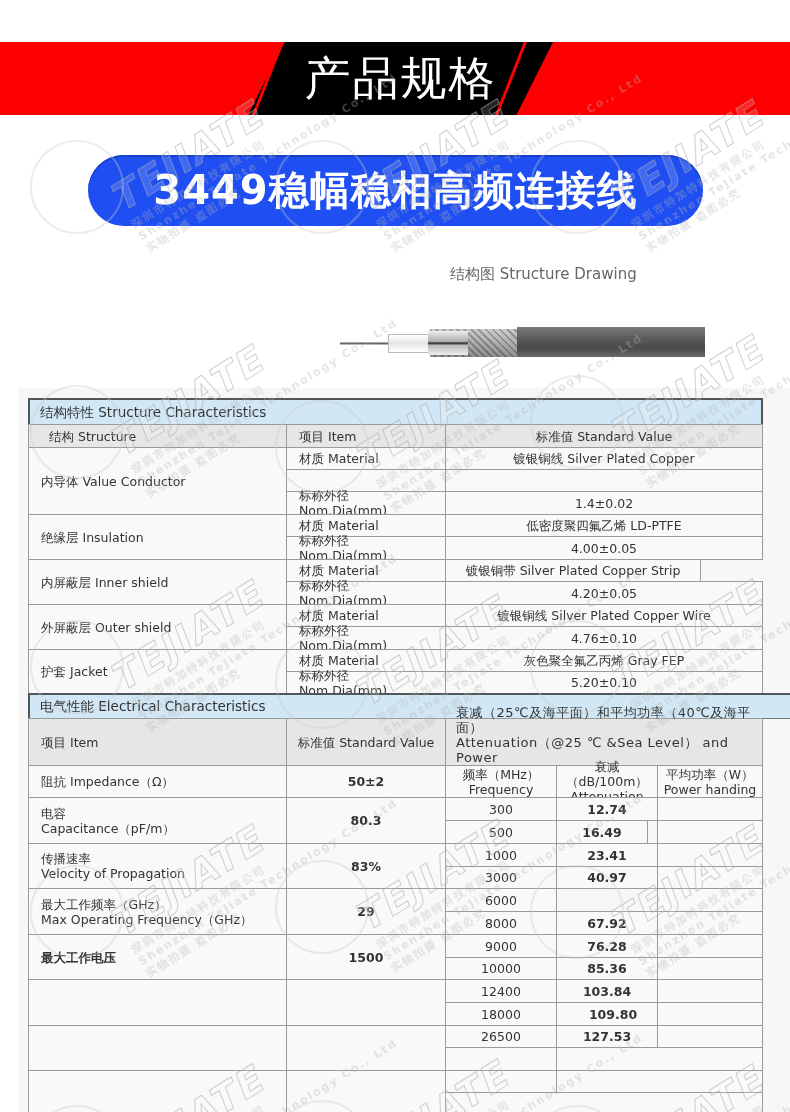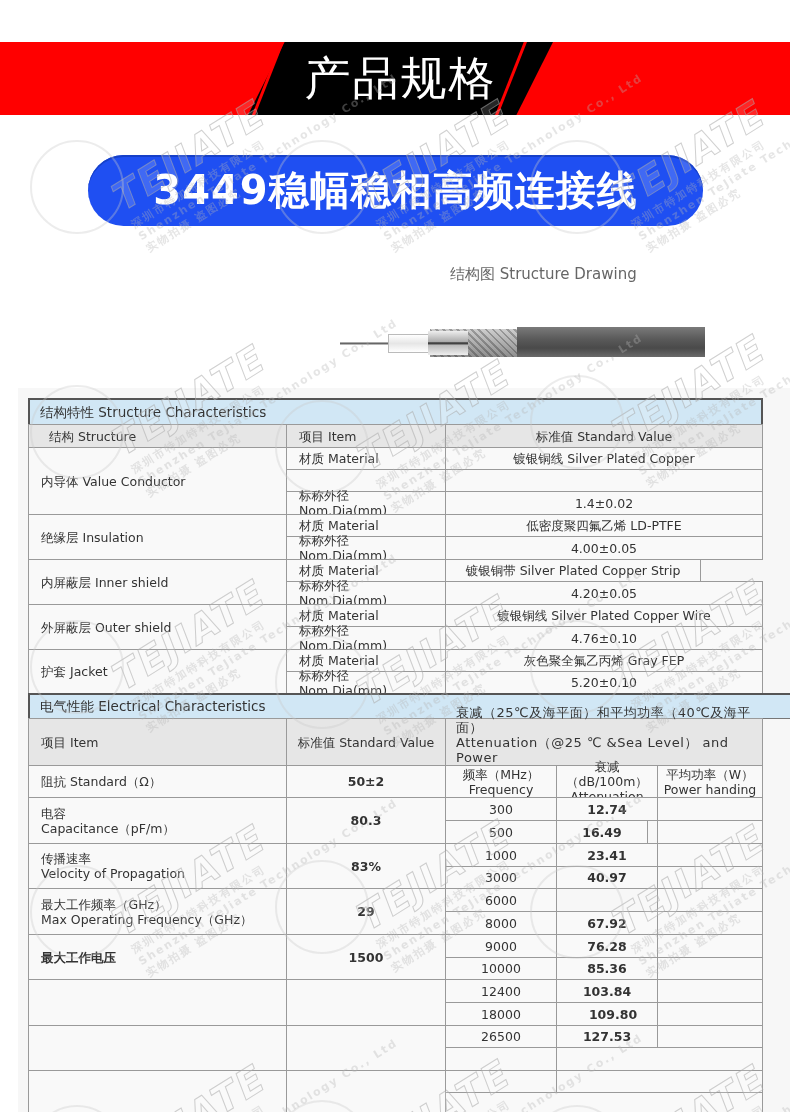--- a/index.html
+++ b/index.html
@@ -130,21 +130,21 @@
     <div class="cell center" style="left: 445px; top: 671px; width: 318px; height: 23px;">5.20±0.10</div>
     <div class="cell sec-head" style="left: 28px; top: 693px; width: 778px; height: 26px;">电气性能 Electrical Characteristics</div>
     <div class="cell col-head" style="left: 28px; top: 718px; width: 259px; height: 48px;">项目 Item</div>
     <div class="cell col-head center" style="left: 286px; top: 718px; width: 160px; height: 48px;">标准值 Standard Value</div>
     <div class="cell col-head att-head" style="left: 445px; top: 718px; width: 318px; height: 48px;">
       <span>衰减（25℃及海平面）和平均功率（40℃及海平面）</span>
       <span>Attenuation（@25  ℃ &amp;Sea Level） and Power</span>
       <span>handing@（@40℃ &amp;Sea Level）</span>
     </div>
     <div class="cell multiline" style="left: 28px; top: 765px; width: 259px; height: 33px;">
-      <span>阻抗 Standard（Ω）</span>
+      <span>阻抗 Impedance（Ω）</span>
     </div>
     <div class="cell center bold" style="left: 286px; top: 765px; width: 160px; height: 33px;">50±2</div>
     <div class="cell multiline" style="left: 28px; top: 797px; width: 259px; height: 47px;">
       <span>电容</span>
       <span>Capacitance（pF/m）</span>
     </div>
     <div class="cell center bold" style="left: 286px; top: 797px; width: 160px; height: 47px;">80.3</div>
     <div class="cell multiline" style="left: 28px; top: 843px; width: 259px; height: 46px;">
       <span>传播速率</span>
       <span>Velocity of Propagation</span>

